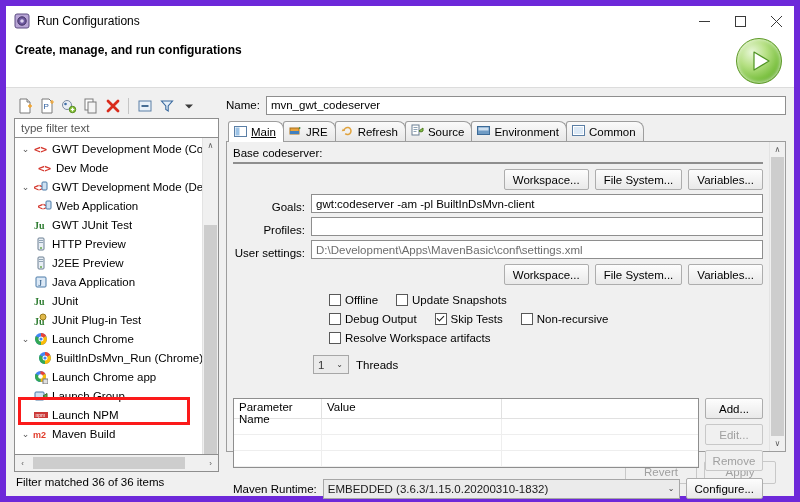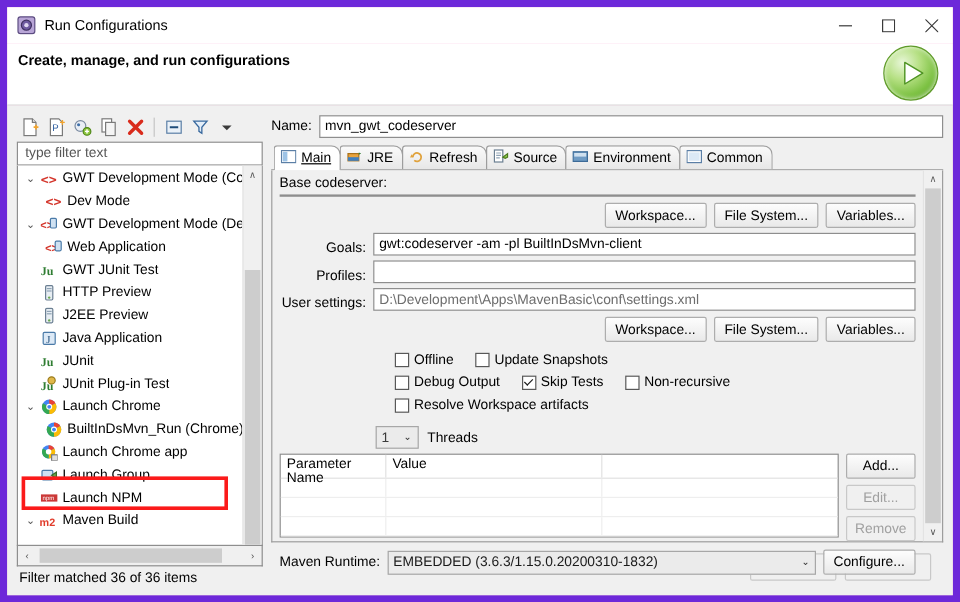--- a/index.html
+++ b/index.html
@@ -316,21 +316,21 @@
     background: #ebebeb;
     display: flex; align-items: center;
     font-size: 11.5px;
     box-sizing: border-box;
     padding-left: 4px;
     position: relative;
     color: #3b3b3b;
   }
   .spinner .caret { position: absolute; right: 5px; font-size: 8px; color: #3b3b3b; }
 
-  .tablearea { display: flex; gap: 6px; margin-top: 4px; }
+  .tablearea { display: flex; gap: 6px; margin-top: 24px; }
   .ptable {
     flex: 1 1 auto;
     border: 1px solid #8e8e8e;
     background: #fff;
     height: 70px;
     box-sizing: border-box;
     display: flex; flex-direction: column;
   }
   .ptable .thead {
     display: flex; height: 19px;

